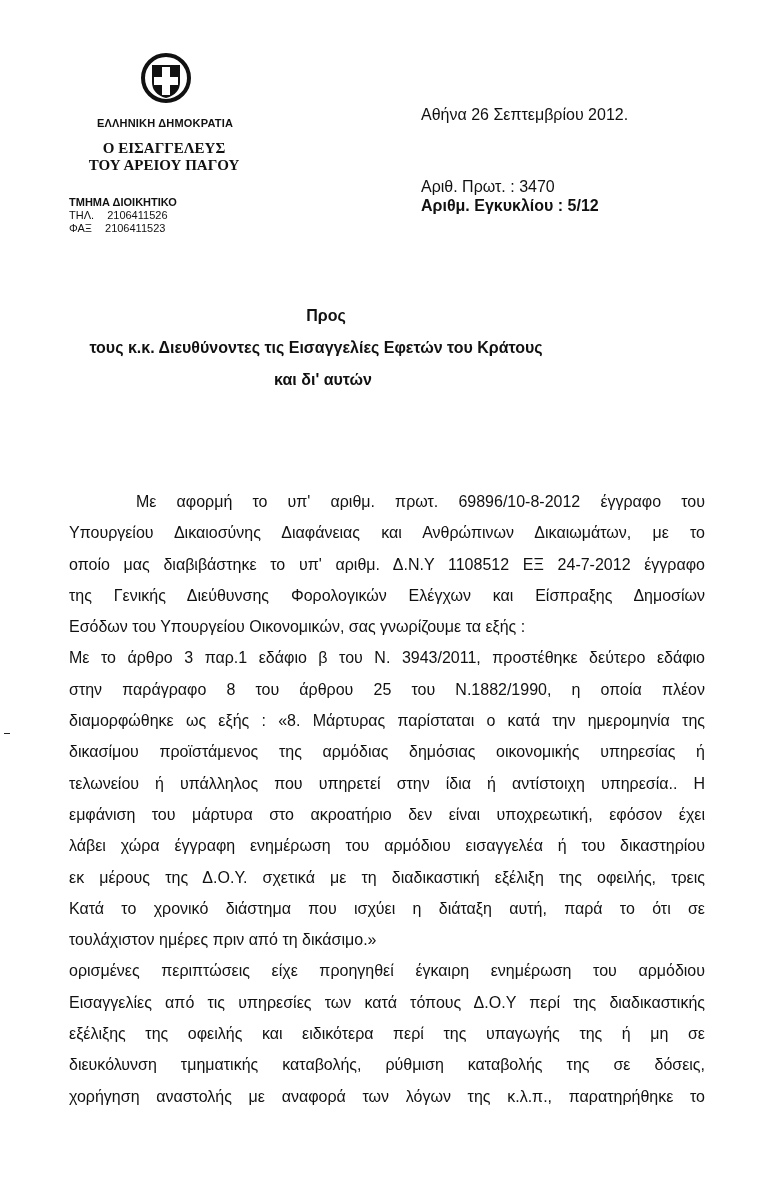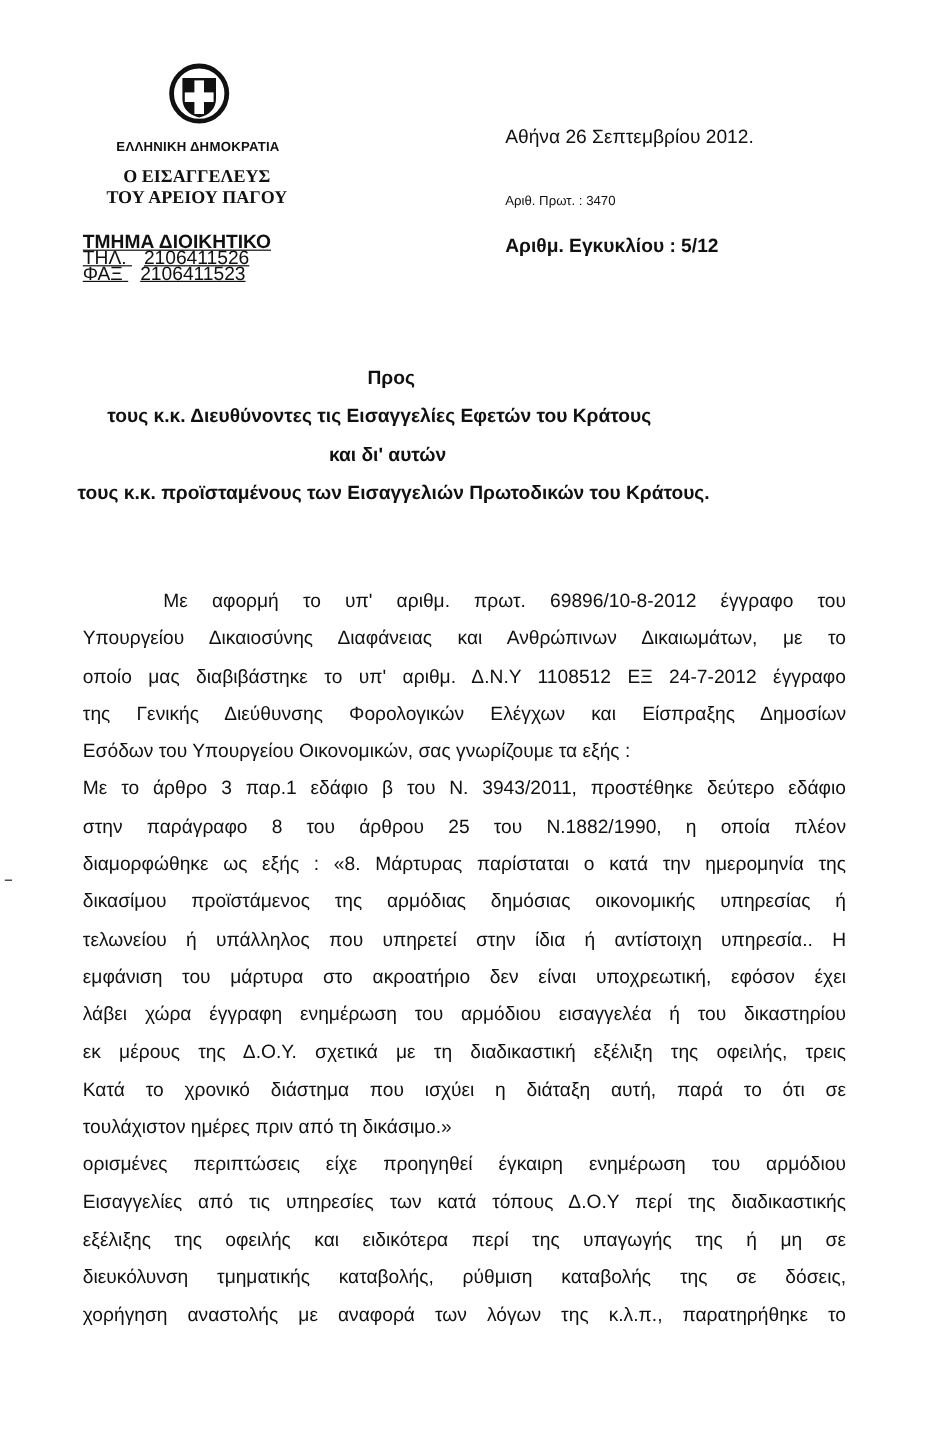--- a/index.html
+++ b/index.html
@@ -4,26 +4,26 @@
 <style>
   html, body { margin: 0; padding: 0; background: #ffffff; }
   body {
     width: 784px; height: 1200px; position: relative; overflow: hidden;
     font-family: "Liberation Sans", sans-serif; color: #111;
   }
   .emblem { position: absolute; left: 140px; top: 52px; width: 52px; height: 52px; }
   .hdr-left { position: absolute; left: 0; width: 340px; text-align: center; }
   .republic { top: 117px; font-size: 11px; font-weight: bold; letter-spacing: 0.2px; left: -5px; }
   .office { top: 140px; font-family: "Liberation Serif", serif; font-weight: bold; font-size: 15px; line-height: 17px; left: -6px; }
-  .dept { position: absolute; left: 69px; top: 196px; font-size: 16px; line-height: 13px; text-decoration: underline; }
+  .dept { position: absolute; left: 69px; top: 196px; font-size: 11px; line-height: 13px; }
   .dept .title { font-weight: bold; }
   .dept .row span.num { margin-left: 10px; }
   .hdr-right { position: absolute; left: 421px; }
   .date { top: 106px; font-size: 16px; }
-  .protocol { top: 162px; font-size: 11px; }
+  .protocol { top: 178px; font-size: 16px; }
   .circular { top: 197px; font-size: 16px; font-weight: bold; text-align: right; }
   .recipients { position: absolute; left: 0; width: 632px; top: 300px; text-align: center; font-weight: bold; font-size: 16px; }
   .recipients div { height: 32px; line-height: 32px; }
   .recipients .r0 { margin-left: 20px; }
   .recipients .r2 { margin-left: 14px; }
   .recipients .r3 { margin-left: 24px; }
   .body-text { position: absolute; left: 69px; top: 486px; width: 636px; font-size: 16px; }
   .line { height: 31.3px; line-height: 31.3px; white-space: nowrap; text-align: justify; text-align-last: justify; }
   .line.last { text-align-last: left; }
   .line.indent { padding-left: 67px; }
@@ -58,21 +58,20 @@
 </div>
 
 <div class="hdr-right date">Αθήνα 26 Σεπτεμβρίου 2012.</div>
 <div class="hdr-right protocol">Αριθ. Πρωτ. :  3470</div>
 <div class="hdr-right circular">Αριθμ. Εγκυκλίου : 5/12</div>
 
 <div class="recipients">
   <div class="r0">Προς</div>
   <div class="r1">τους κ.κ. Διευθύνοντες τις Εισαγγελίες Εφετών του Κράτους</div>
   <div class="r2">και δι' αυτών</div>
-  <div class="r3">τους κ.κ. προϊσταμένους των Εισαγγελιών Πρωτοδικών του Κράτους.</div>
 </div>
 
 <div class="body-text">
   <div class="line indent">Με αφορμή το υπ' αριθμ. πρωτ. 69896/10-8-2012 έγγραφο του</div>
   <div class="line">Υπουργείου Δικαιοσύνης Διαφάνειας και Ανθρώπινων Δικαιωμάτων, με το</div>
   <div class="line">οποίο μας διαβιβάστηκε το υπ' αριθμ. Δ.Ν.Υ 1108512 ΕΞ 24-7-2012 έγγραφο</div>
   <div class="line">της Γενικής Διεύθυνσης Φορολογικών Ελέγχων και Είσπραξης Δημοσίων</div>
   <div class="line last">Εσόδων του Υπουργείου Οικονομικών, σας γνωρίζουμε τα εξής :</div>
   <div class="line">Με το άρθρο 3 παρ.1 εδάφιο β του Ν. 3943/2011, προστέθηκε δεύτερο εδάφιο</div>
   <div class="line">στην παράγραφο 8 του άρθρου 25 του Ν.1882/1990, η οποία πλέον</div>

